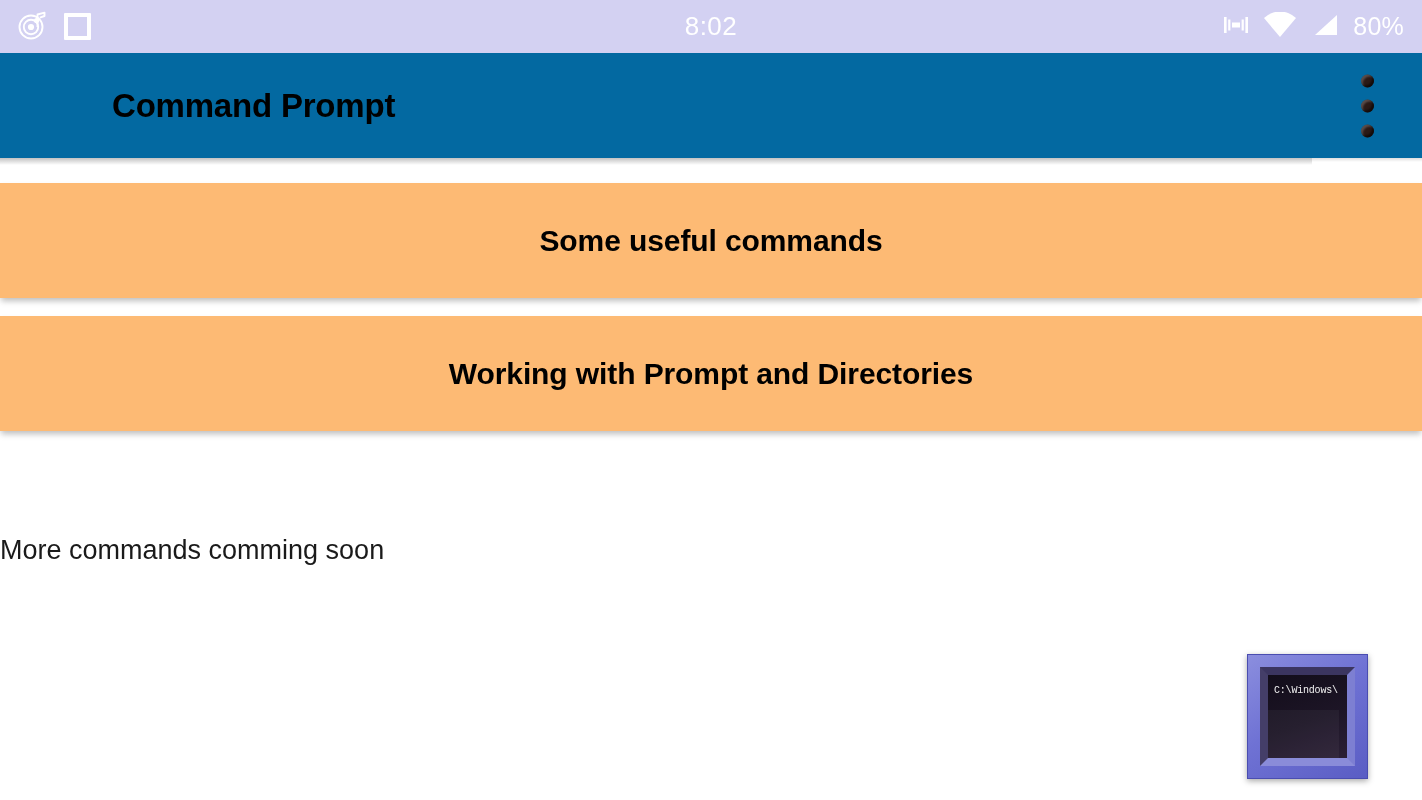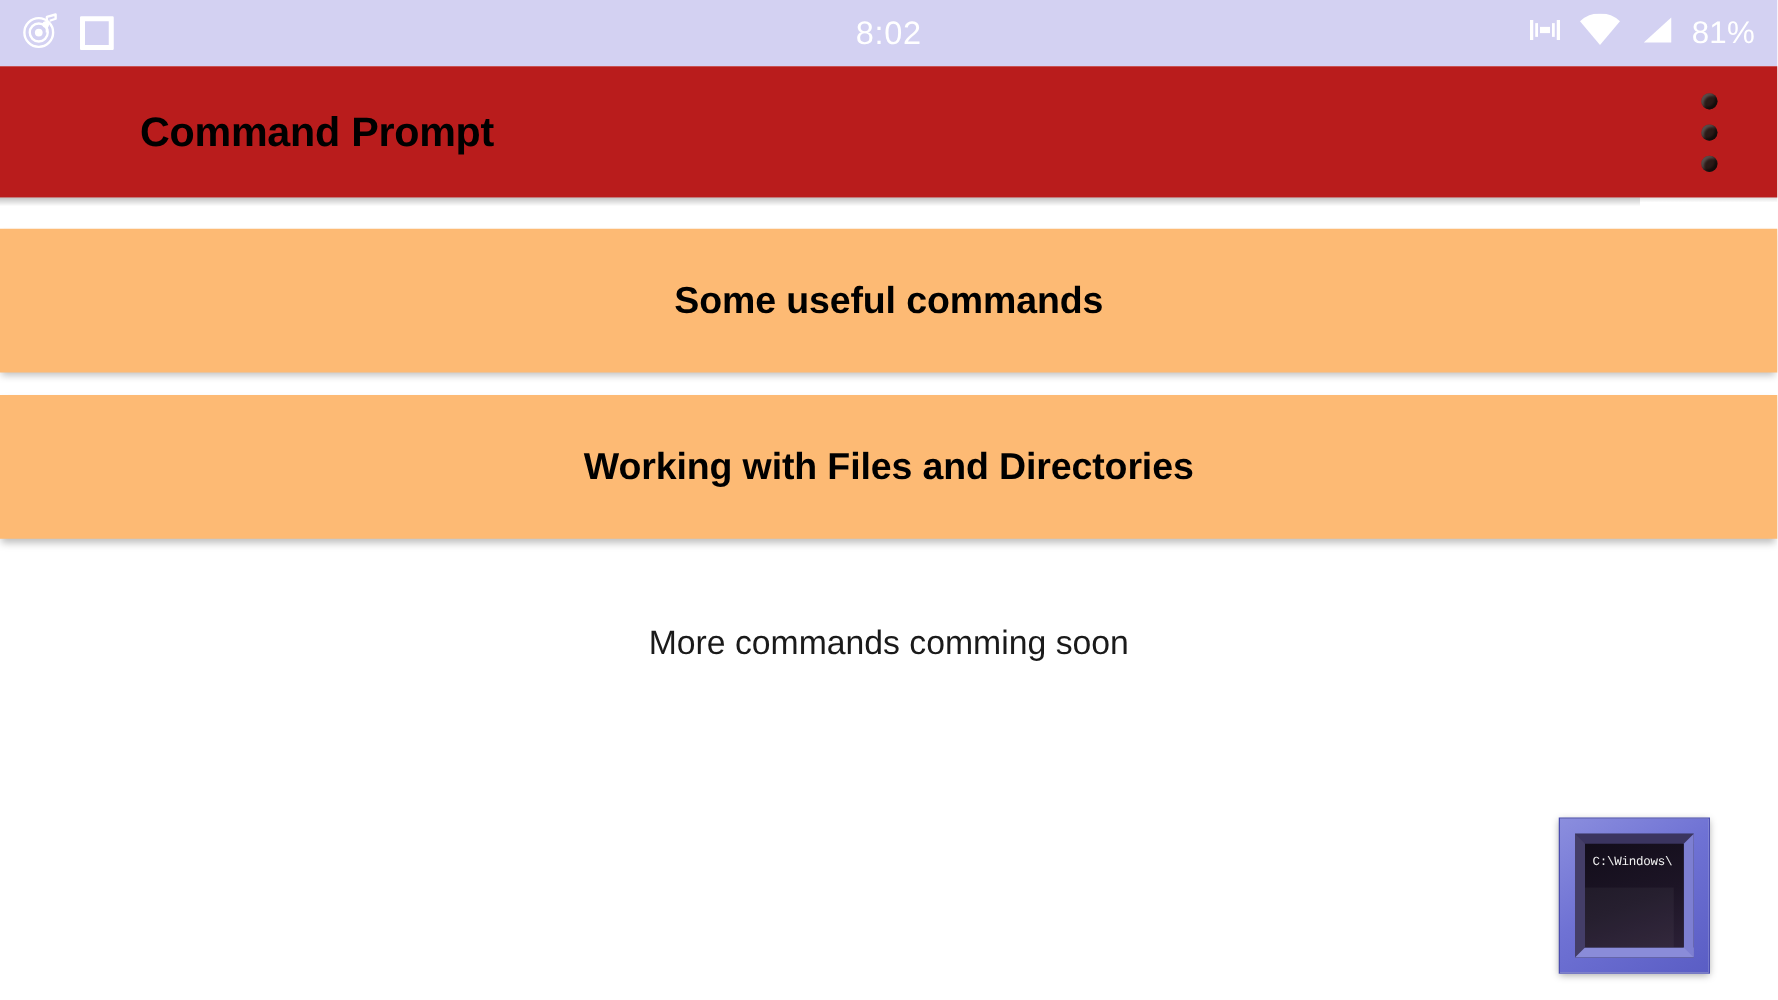--- a/index.html
+++ b/index.html
@@ -70,21 +70,21 @@
     border: 4px solid #ffffff;
     border-radius: 1px;
   }
 
   
   #app-bar {
     position: absolute;
     top: 53px; left: 0;
     width: 1422px;
     height: 105px;
-    background: #b91c1c;
+    background: #0369a1;
     display: flex;
     align-items: center;
   }
 
   #app-bar-title {
     margin-left: 112px;
     font-size: 33px;
     font-weight: bold;
     color: #000000;
     letter-spacing: -0.2px;
@@ -149,22 +149,21 @@
   #card-list { padding-top: 18px; }
 
   .cmd-card-label {
     font-size: 30px;
     font-weight: bold;
     color: #000000;
     letter-spacing: -0.1px;
   }
 
   #footer-note {
-    margin-top: 68px;
-    text-align: center;
+    margin-top: 104px;
     font-size: 27px;
     font-weight: 400;
     color: #1a1a1a;
   }
 
   
   #cmd-icon {
     position: absolute;
     left: 1247px;
     top: 654px;
@@ -244,21 +243,21 @@
       <span class="si">
         <svg width="34" height="26" viewBox="0 0 34 26">
           <path d="M1 6 A23 23 0 0 1 33 6 L17 25 Z" fill="#ffffff"></path>
         </svg>
       </span>
       <span class="si">
         <svg width="28" height="26" viewBox="0 0 28 26">
           <path d="M26 3 L26 23 L4 23 Z" fill="#ffffff"></path>
         </svg>
       </span>
-      <span class="status-battery">81%</span>
+      <span class="status-battery">80%</span>
     </div>
 
   </div>
 
   <div id="app-bar">
     <div id="app-bar-title">Command Prompt</div>
     <div id="overflow-menu">
       <span class="dot"></span>
       <span class="dot"></span>
       <span class="dot"></span>
@@ -269,21 +268,21 @@
 
   <div id="content">
 
     <div id="card-list">
 
       <div class="cmd-card">
         <span class="cmd-card-label">Some useful commands</span>
       </div>
 
       <div class="cmd-card">
-        <span class="cmd-card-label">Working with Files and Directories</span>
+        <span class="cmd-card-label">Working with Prompt and Directories</span>
       </div>
 
     </div>
 
     <div id="footer-note">More commands comming soon</div>
 
   </div>
 
   <div id="cmd-icon">
     <div id="cmd-icon-bevel">

